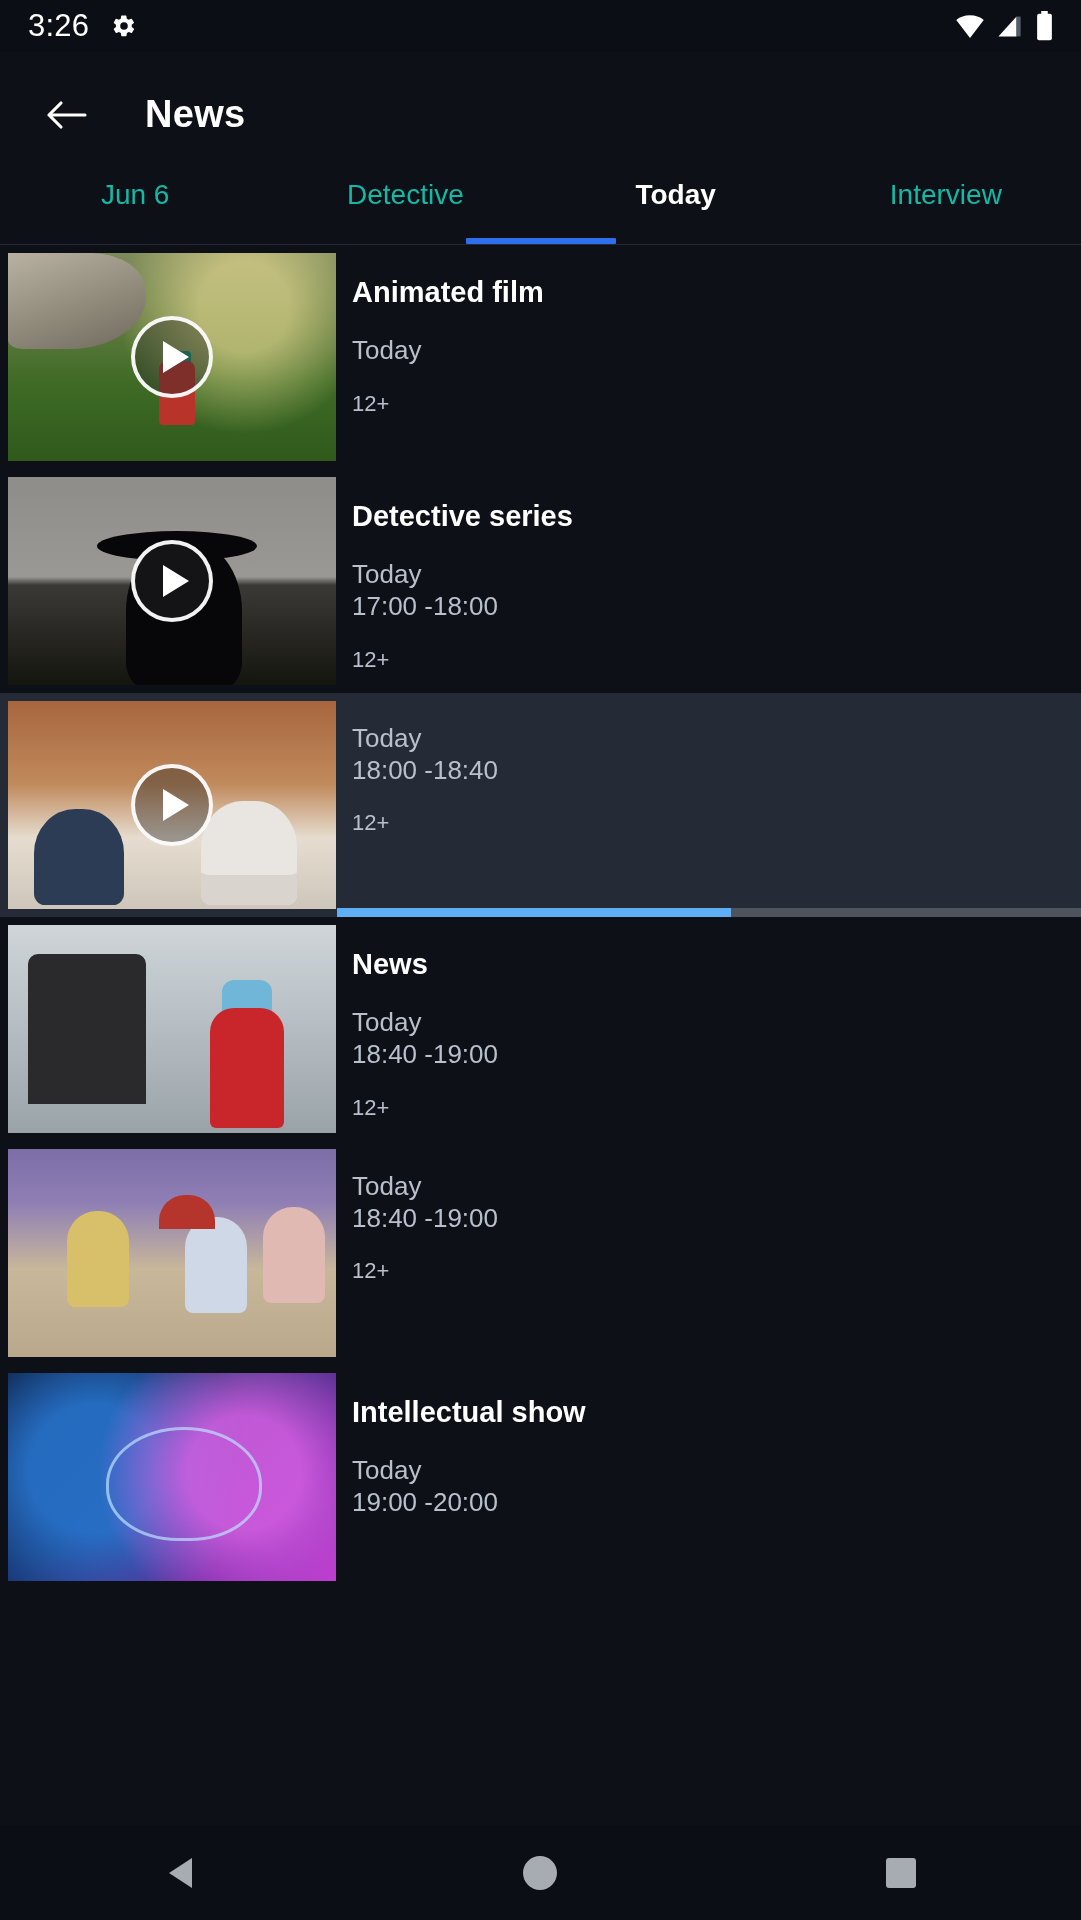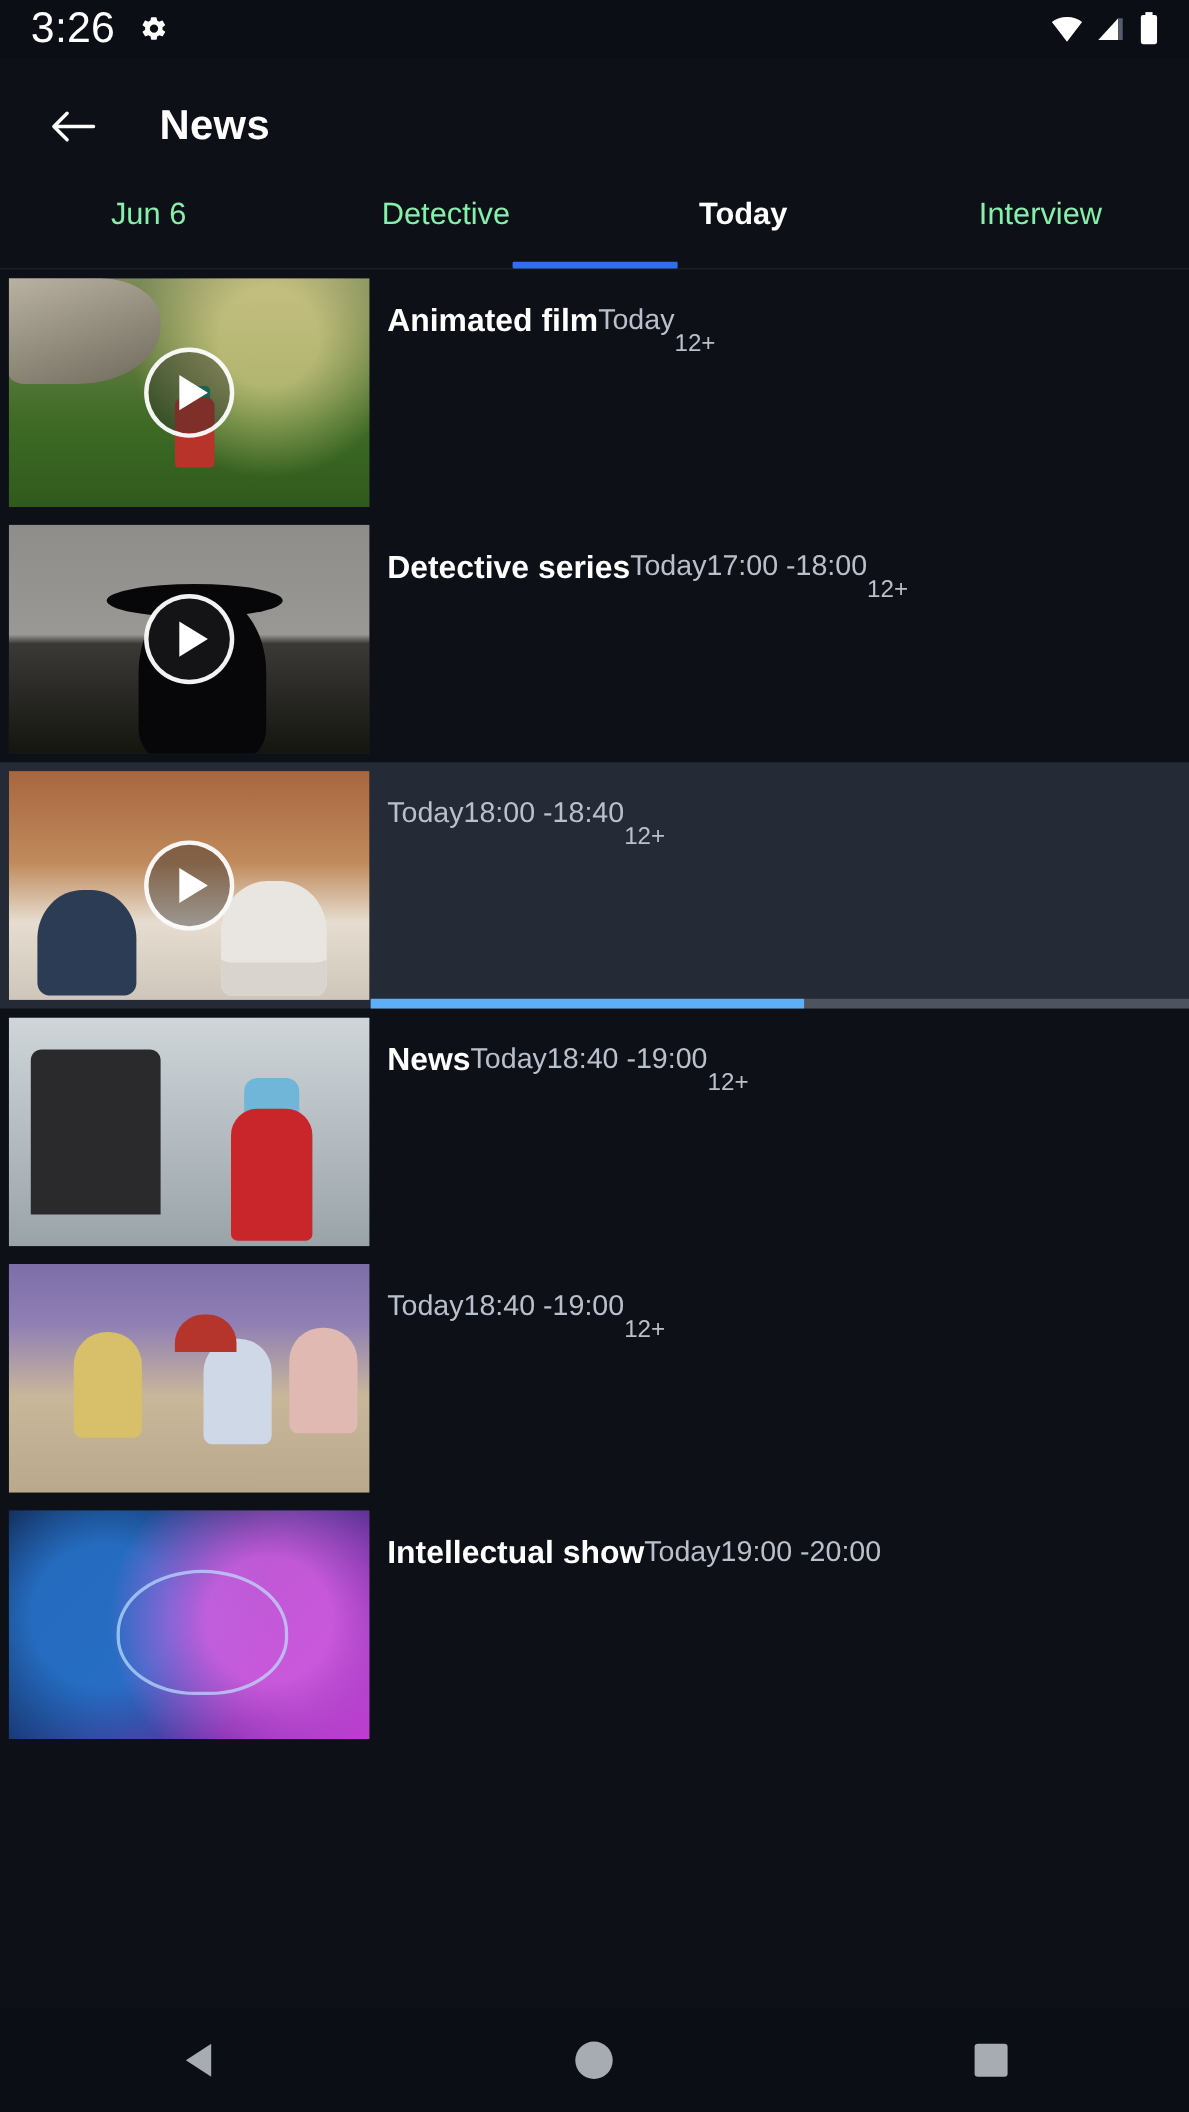--- a/index.html
+++ b/index.html
@@ -10,21 +10,21 @@
     overflow:hidden;
   }
 
   
   .status-bar{
     height:52px; background:#0b0e14;
     display:flex; align-items:center;
     padding:0 28px; position:relative;
   }
   .status-left{ display:flex; align-items:center; gap:22px; }
-  .status-time{ color:#ffffff; font-size:39px; letter-spacing:.2px; }
+  .status-time{ color:#ffffff; font-size:31px; letter-spacing:.2px; }
   .gear-icon{ width:26px; height:26px; display:block; }
   .status-right{ margin-left:auto; display:flex; align-items:center; gap:11px; }
   .wifi-icon{ width:30px; height:26px; display:block; }
   .signal-icon{ width:29px; height:26px; display:block; }
   .battery-icon{ width:17px; height:30px; display:block; }
 
   
   .app-bar{
     height:125px; background:#0d1117;
     display:flex; align-items:center; padding:0 46px;
@@ -36,21 +36,21 @@
   }
 
   
   .tab-bar{
     height:68px; background:#0d1117;
     display:flex; align-items:stretch; position:relative;
     border-bottom:1px solid #232a35;
   }
   .tab{
     flex:1 1 0; display:flex; align-items:flex-start; justify-content:center;
-    color:#86efac; font-size:28px; font-weight:400;
+    color:#14b8a6; font-size:28px; font-weight:400;
     cursor:pointer; padding-top:2px; white-space:nowrap;
   }
   .tab.active{ color:#ffffff; font-weight:700; }
   .tab-indicator{
     position:absolute; bottom:0; height:6px;
     background:#2f6fed; border-radius:1px;
   }
 
   
   .list{ background:#0d1117; }
@@ -78,21 +78,21 @@
   .play-badge::after{
     content:""; display:block;
     width:0; height:0; margin-left:7px;
     border-left:26px solid #ffffff;
     border-top:16px solid transparent;
     border-bottom:16px solid transparent;
   }
 
   .item-text{
     flex:1; padding:30px 26px 18px 16px;
-    display:flex; 
+    display:flex; flex-direction:column;
   }
   .item-title{
     color:#ffffff; font-size:29px; font-weight:700;
     line-height:1.18; margin-bottom:26px;
   }
   .item-day{ color:#b9c0cb; font-size:26px; line-height:1.22; }
   .item-time{ color:#b9c0cb; font-size:26px; line-height:1.22; }
   .item-age{ color:#b9c0cb; font-size:22px; margin-top:24px; }
 
   .progress-track{

